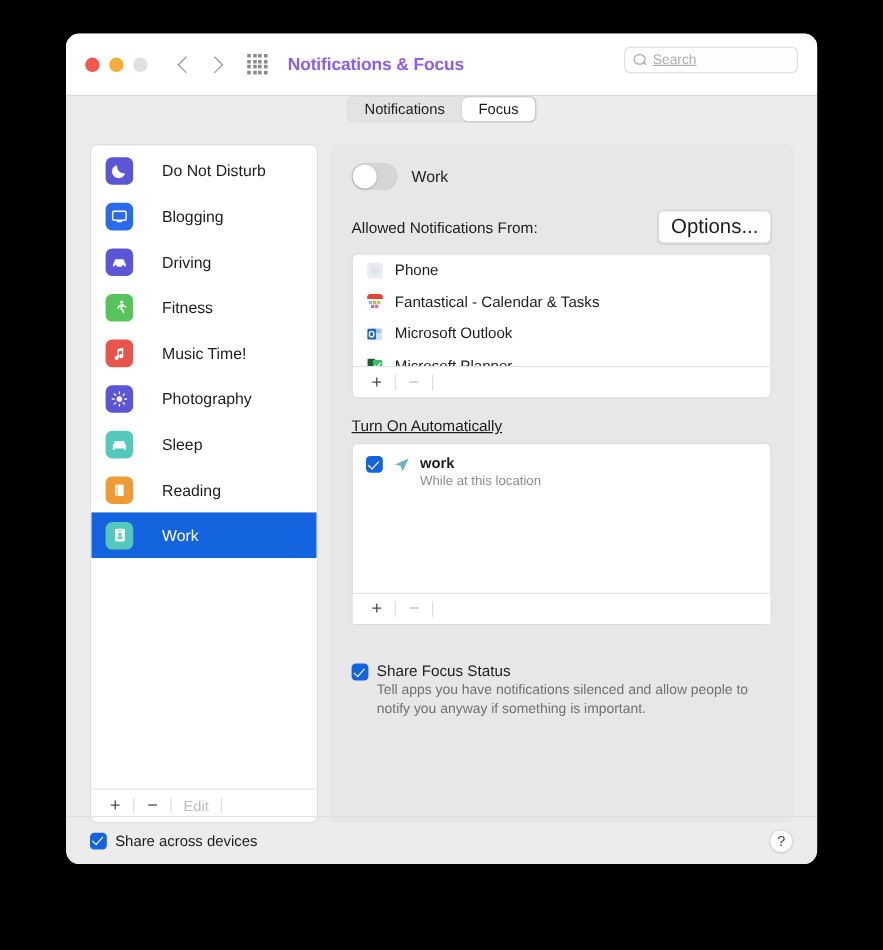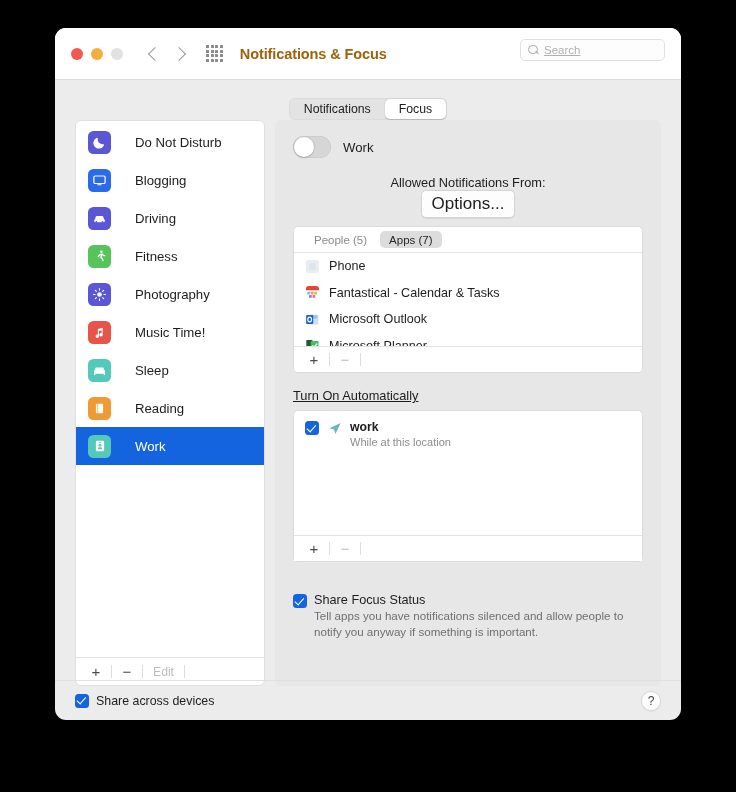--- a/index.html
+++ b/index.html
@@ -51,21 +51,21 @@
     grid-template-columns: repeat(4, 3px);
     grid-template-rows: repeat(4, 3px);
     gap: 1.6px;
   }
   .grid-icon i { background: #8b8b8b; border-radius: 0.5px; display: block; width: 3px; height: 3px; }
 
   .win-title {
     margin-left: 17px;
     font-size: 14.5px;
     font-weight: bold;
-    color: #a16207;
+    color: #8b5cf6;
     letter-spacing: -0.1px;
   }
 
   .searchbox {
     position: absolute;
     right: 16px; top: 11px;
     width: 145px; height: 22px;
     background: #fdfdfd;
     border: 1px solid #e0e0e0;
     border-radius: 5px;
@@ -79,21 +79,21 @@
   }
   .searchbox .mag::after {
     content:""; position:absolute; left:6.6px; top:7px;
     width: 4px; height: 1.2px; background: #a9a9a9; transform: rotate(45deg);
   }
   .searchbox span { font-size: 11.5px; color: #b0b0b0; margin-left: 5px; text-decoration: underline; }
 
   
   .tabzone {
     height: 40px;
-    display: flex; align-items: flex-end; justify-content: center;
+    display: flex; align-items: flex-start; justify-content: center;
     background: #ececec;
   }
   .segment {
     display: flex;
     background: #e3e3e3;
     border-radius: 6px;
     padding: 1px;
     box-shadow: inset 0 0 0 0.5px rgba(0,0,0,0.06);
   }
   .segment .tab {
@@ -184,21 +184,20 @@
     position: absolute; left: 1px; top: 1px;
     width: 20px; height: 20px;
     background: #fff; border-radius: 50%;
     box-shadow: 0 0.5px 2px rgba(0,0,0,0.3);
   }
   .toggle-row .name { font-size: 13.2px; color: #1d1d1f; font-weight: 500; }
 
   .allowed-head {
     display: flex; align-items: center; justify-content: space-between;
     margin-bottom: 8px;
-    flex-direction: column;
   }
   .allowed-head .t { font-size: 12.8px; color: #1d1d1f; }
   .opt-btn {
     font-size: 17px;
     background: #fdfdfd;
     border: 1px solid #d5d5d5;
     border-radius: 5px;
     padding: 3px 10px;
     color: #1d1d1f;
     box-shadow: 0 0.5px 0.8px rgba(0,0,0,0.08);
@@ -386,48 +385,48 @@
             <div class="label">Driving</div>
           </div>
           <div class="focus-row">
             <div class="ficon" style="background: rgb(86, 196, 90);">
               <svg width="14" height="14" viewBox="0 0 16 16">
                 <circle cx="9.6" cy="3.1" r="1.5" fill="#fff"></circle>
                 <path d="M9.3 5.1 6.4 6.6 5.2 9.2l1.3.6 1-2 1.5-.7-.8 2.6 2.1 2.1.5 2.3 1.4-.3-.6-2.8-1.7-1.7.9-2.4 1.4 1.5 1.9-.2-.1-1.4-1.3.1-1.8-1.9z" fill="#fff"></path>
               </svg>
             </div>
             <div class="label">Fitness</div>
+          </div>
+          <div class="focus-row">
+            <div class="ficon" style="background: rgb(232, 83, 74);">
+              <svg width="13" height="13" viewBox="0 0 16 16">
+                <path d="M12 2.2 6 3.6v7.0a2.1 2.1 0 1 0 1.4 1.95V6.0l3.2-.75v3.6a2.1 2.1 0 1 0 1.4 1.95z" fill="#fff"></path>
+              </svg>
+            </div>
+            <div class="label">Music Time!</div>
           </div>
           <div class="focus-row">
             <div class="ficon" style="background: rgb(90, 86, 214);">
               <svg width="15" height="15" viewBox="0 0 16 16">
                 <circle cx="8" cy="8" r="2.5" fill="#fff"></circle>
                 <g stroke="#fff" stroke-width="1.15" stroke-linecap="round">
                   <line x1="8" y1="1.6" x2="8" y2="3.3"></line>
                   <line x1="8" y1="12.7" x2="8" y2="14.4"></line>
                   <line x1="1.6" y1="8" x2="3.3" y2="8"></line>
                   <line x1="12.7" y1="8" x2="14.4" y2="8"></line>
                   <line x1="3.5" y1="3.5" x2="4.7" y2="4.7"></line>
                   <line x1="11.3" y1="11.3" x2="12.5" y2="12.5"></line>
                   <line x1="12.5" y1="3.5" x2="11.3" y2="4.7"></line>
                   <line x1="4.7" y1="11.3" x2="3.5" y2="12.5"></line>
                 </g>
               </svg>
             </div>
             <div class="label">Photography</div>
           </div>
           <div class="focus-row">
-            <div class="ficon" style="background: rgb(232, 83, 74);">
-              <svg width="13" height="13" viewBox="0 0 16 16">
-                <path d="M12 2.2 6 3.6v7.0a2.1 2.1 0 1 0 1.4 1.95V6.0l3.2-.75v3.6a2.1 2.1 0 1 0 1.4 1.95z" fill="#fff"></path>
-              </svg>
-            </div>
-            <div class="label">Music Time!</div>
-          </div>
-          <div class="focus-row">
             <div class="ficon" style="background: rgb(83, 201, 187);">
               <svg width="15" height="15" viewBox="0 0 16 16">
                 <rect x="2.2" y="7.2" width="11.6" height="4.2" rx="1.2" fill="#fff"></rect>
                 <rect x="3.4" y="4.9" width="9.2" height="2.6" rx="1.2" fill="#fff"></rect>
                 <rect x="2.2" y="10.6" width="1.3" height="2.3" fill="#fff"></rect>
                 <rect x="12.5" y="10.6" width="1.3" height="2.3" fill="#fff"></rect>
               </svg>
             </div>
             <div class="label">Sleep</div>
           </div>
@@ -470,24 +469,20 @@
         </div>
         <div class="name">Work</div>
       </div>
 
       <div class="allowed-head">
         <div class="t">Allowed Notifications From:</div>
         <div class="opt-btn">Options...</div>
       </div>
 
       <div class="listbox">
-        <div class="seg-head">
-          <div class="pill">People (5)</div>
-          <div class="pill on">Apps (7)</div>
-        </div>
         <div id="apps-list" style="height:93px;overflow:hidden">
             <div class="app-row">
               <div class="appicon"><svg width="15" height="15" viewBox="0 0 16 16">
                   <rect x="1" y="1" width="14" height="14" rx="3.2" fill="#e9ecf2"></rect>
                   <rect x="4.4" y="4.4" width="7.2" height="7.2" rx="1.6" fill="#dfe4ec"></rect>
                 </svg></div>
               <div class="nm">Phone</div>
             </div>
             <div class="app-row">
               <div class="appicon"><svg width="15" height="15" viewBox="0 0 16 16">

